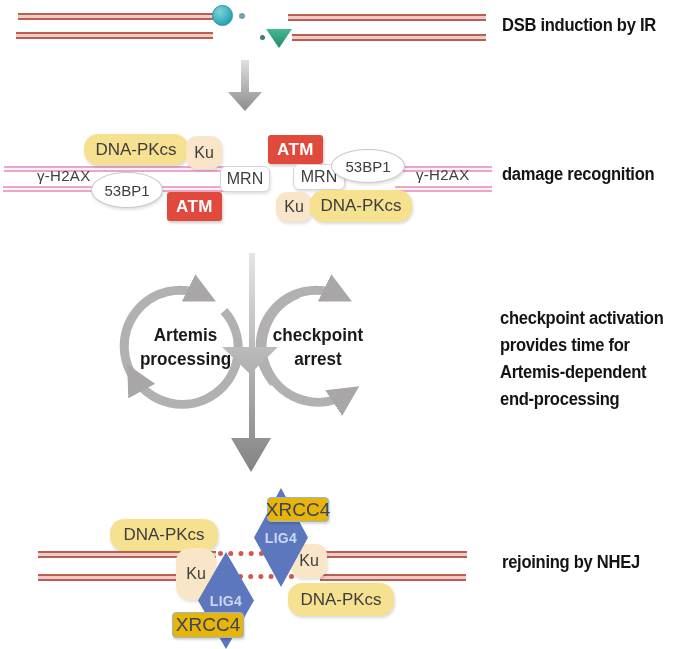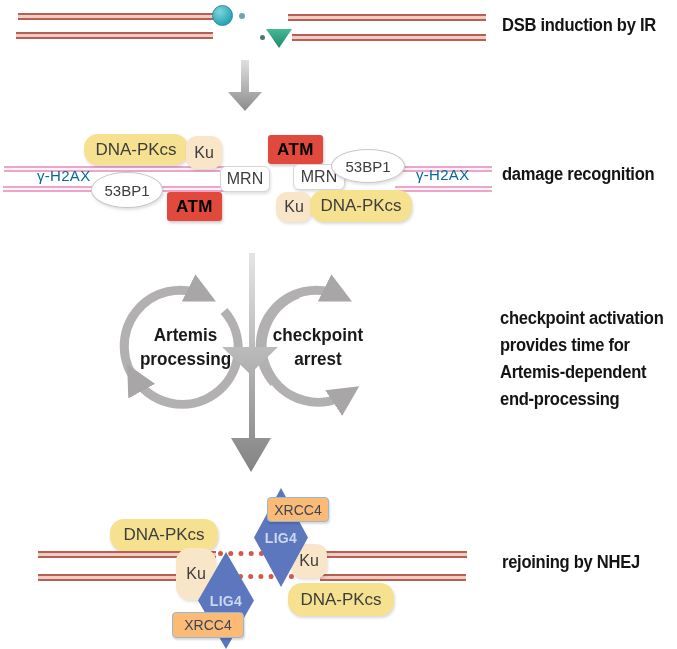--- a/index.html
+++ b/index.html
@@ -16,30 +16,30 @@
   .pbox{position:absolute;display:flex;align-items:center;justify-content:center;
         color:#3d3d3d;box-sizing:border-box;white-space:nowrap;}
   .box-yellow{background:#f6e191;border-radius:14px;font-size:17px;
               box-shadow:1px 2px 3px rgba(0,0,0,.15);}
   .box-cream{background:#f9e6c9;border-radius:11px;font-size:16px;
              box-shadow:1px 2px 3px rgba(0,0,0,.12);}
   .box-white{background:#fff;border:1px solid #d6d6d6;border-radius:6px;font-size:16px;
              box-shadow:1px 2px 3px rgba(0,0,0,.12);margin-left:36px;}
   .ellipse{background:#fff;border:1.5px solid #c9c9c9;border-radius:50%;font-size:15px;
            box-shadow:1px 2px 3px rgba(0,0,0,.12);}
-  .box-red{background:#e0493c;color:#000000;font-weight:700;border-radius:3px;font-size:17px;
+  .box-red{background:#e0493c;color:#ffffff;font-weight:700;border-radius:3px;font-size:17px;
            box-shadow:1px 2px 3px rgba(0,0,0,.2);letter-spacing:.5px;}
-  .box-blue{background:#fdba74;border:1.5px solid #90b9da;border-radius:4px;
-            color:#33475e;font-size:14px;box-shadow:1px 2px 2px rgba(0,0,0,.15);text-align:center;}
+  .box-blue{background:#eab308;border:1.5px solid #90b9da;border-radius:4px;
+            color:#33475e;font-size:19px;box-shadow:1px 2px 2px rgba(0,0,0,.15);text-align:center;}
   .diamond{position:absolute;background:#5c77be;
            clip-path:polygon(50% 0,100% 50%,50% 100%,0 50%);
            display:flex;align-items:center;justify-content:center;
            color:#ccd8f0;font-weight:700;font-size:14px;letter-spacing:.3px;}
 
-  .ph2ax{position:absolute;color:#0369a1;font-size:15px;letter-spacing:.3px;}
+  .ph2ax{position:absolute;color:#404040;font-size:15px;letter-spacing:.3px;}
 
   
   .dots{position:absolute;height:0;border-top:5px dotted #d4574a;}
 
   
   .ir-ball{position:absolute;width:21px;height:21px;border-radius:50%;
            background:radial-gradient(circle at 35% 30%,#7fd4da,#2ba6b4 70%);
            border:1px solid #1f8f9e;box-sizing:border-box;}
   .ir-dot{position:absolute;border-radius:50%;}
   .ir-tri{position:absolute;width:26px;height:19px;

